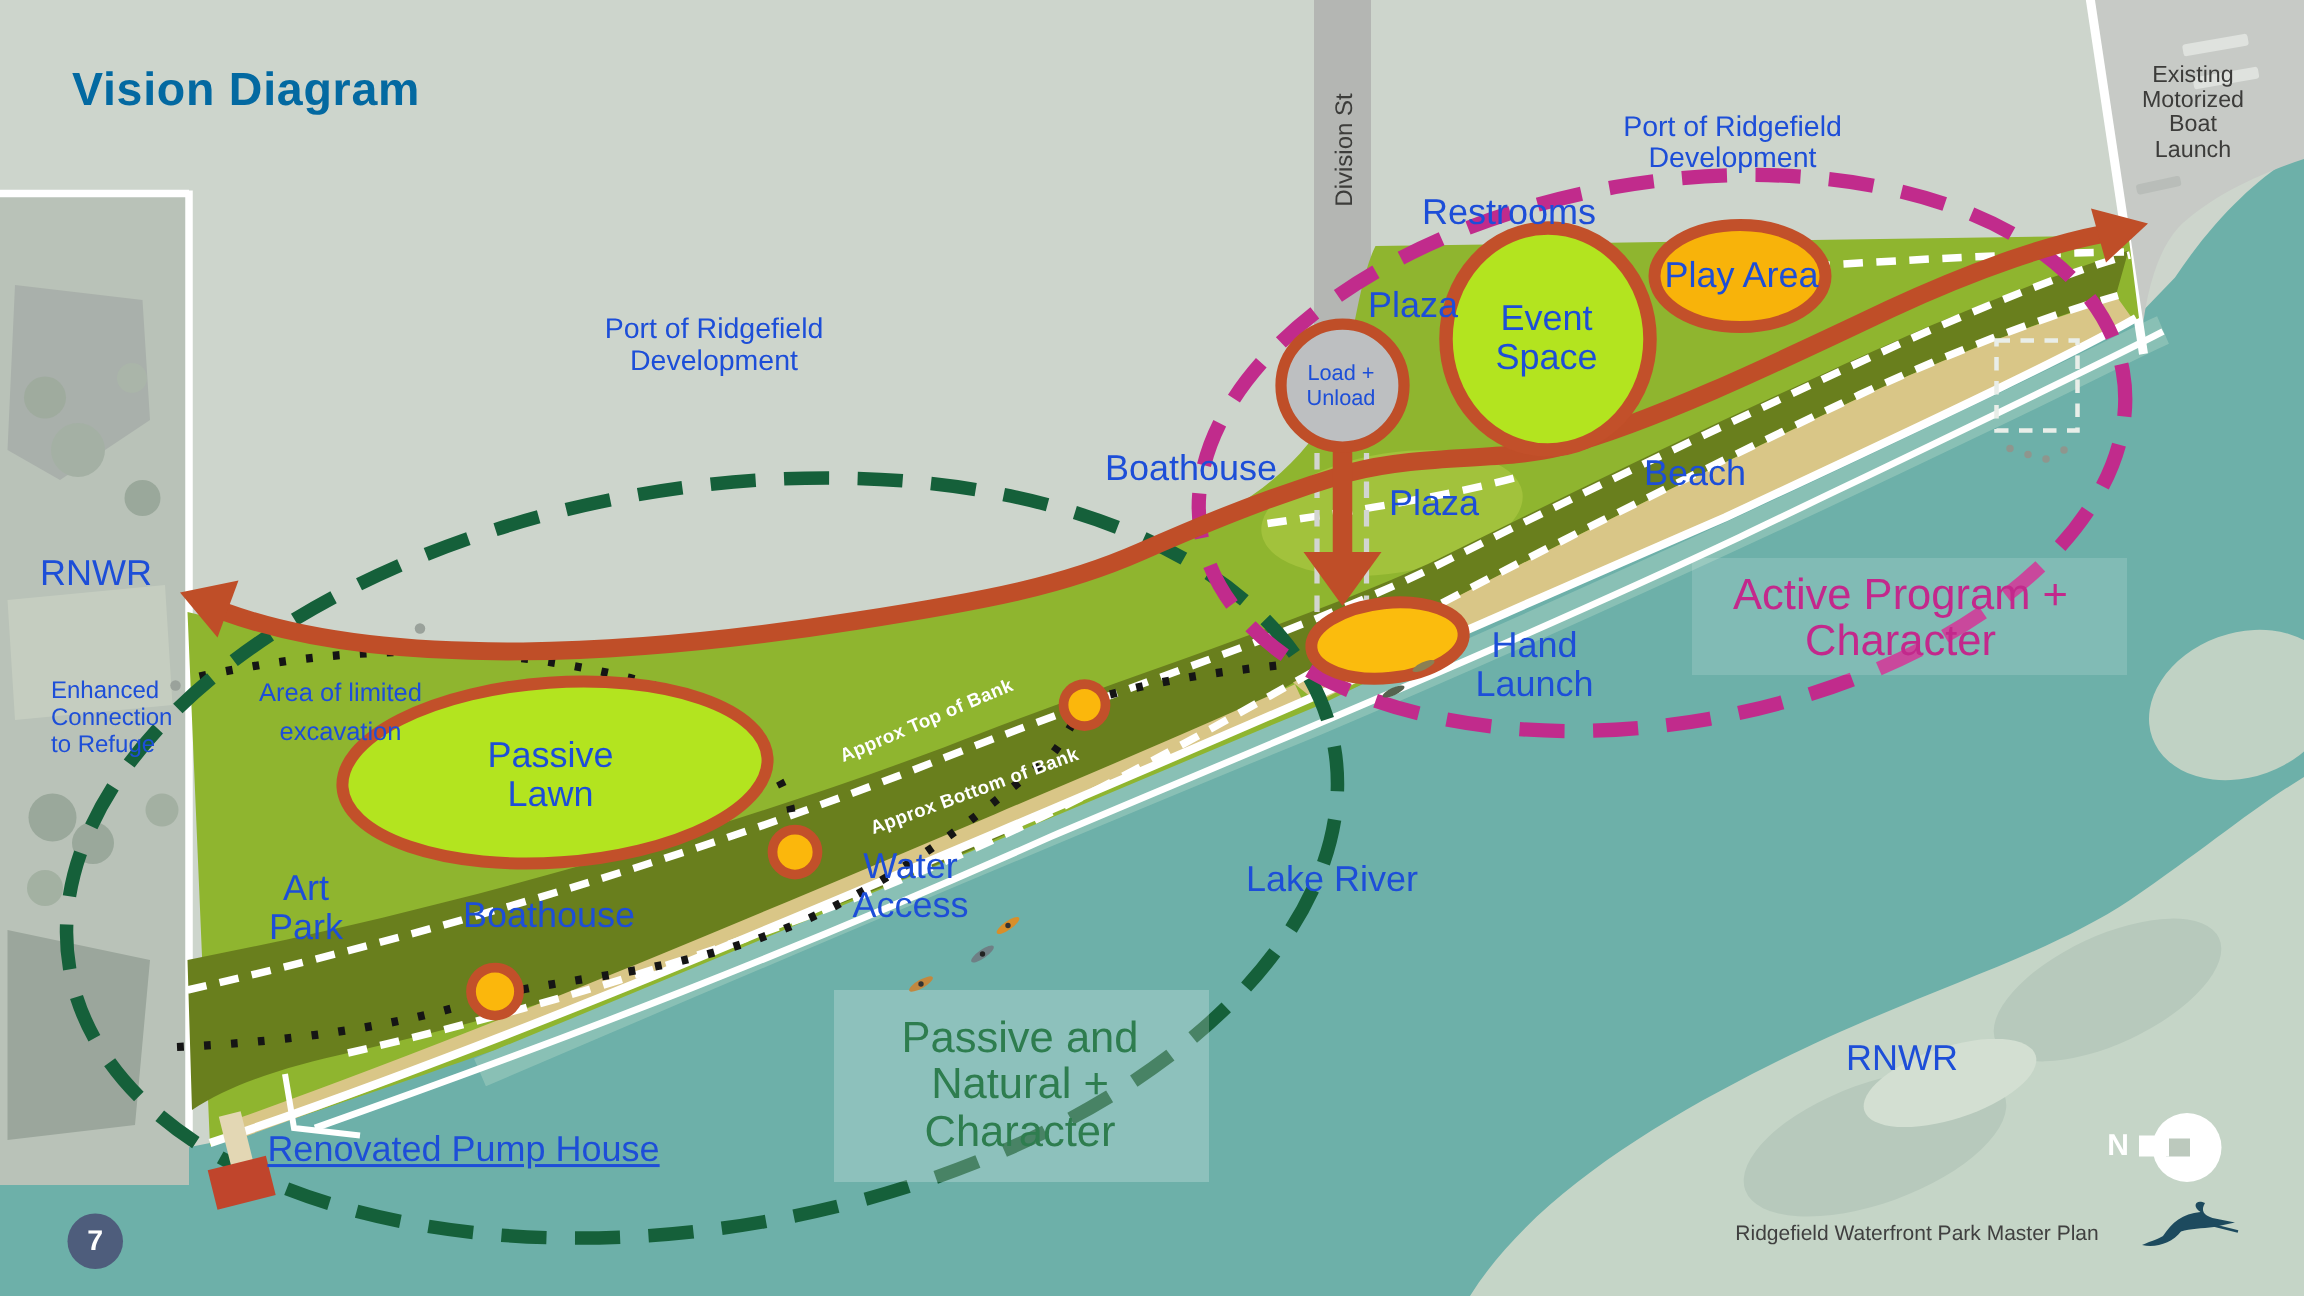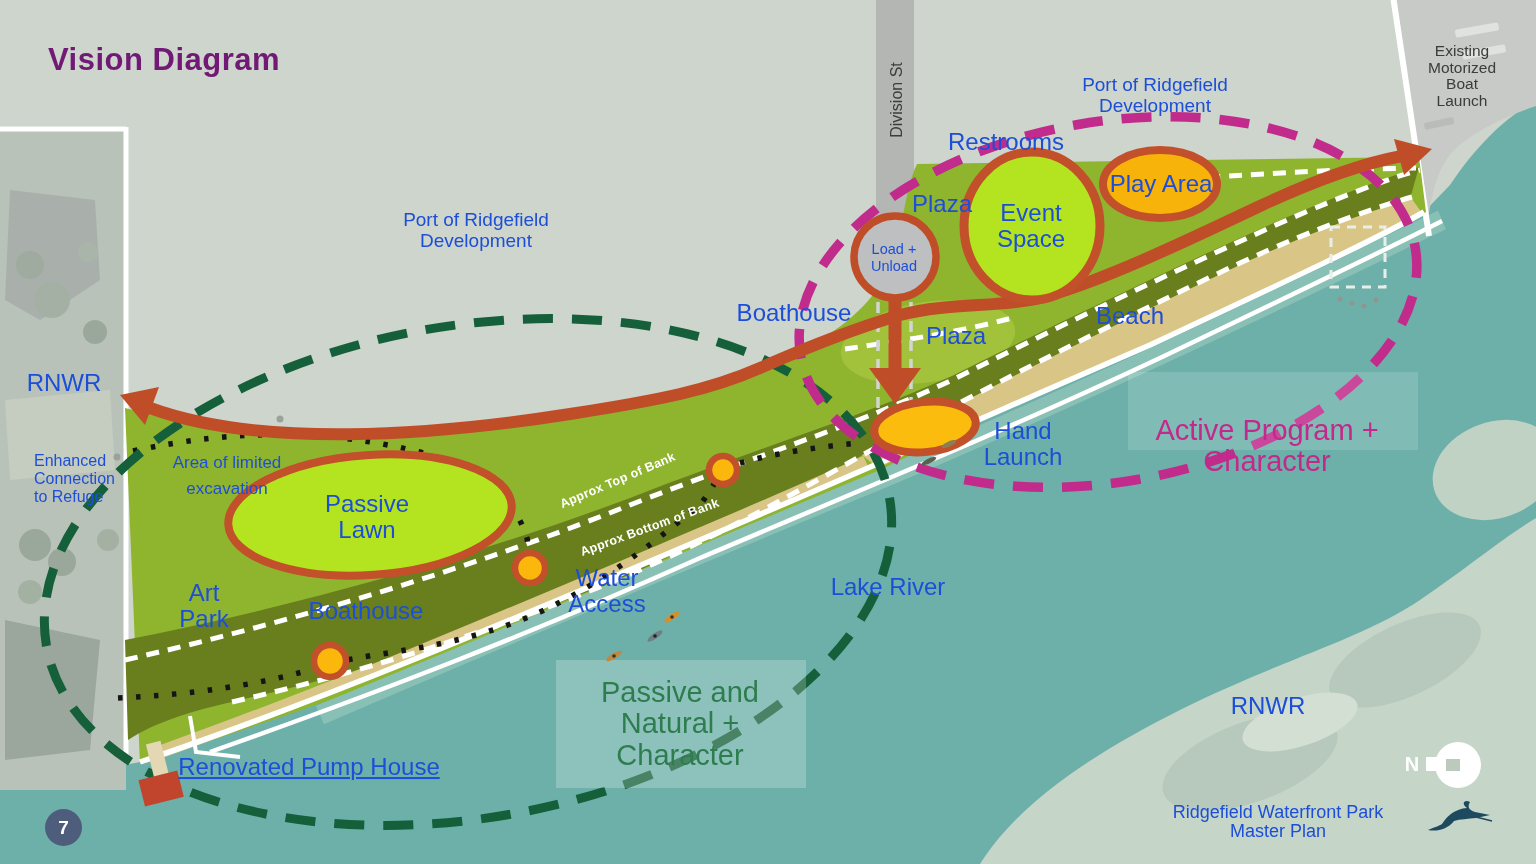--- a/index.html
+++ b/index.html
@@ -10,29 +10,29 @@
        color:#1d4ed8;line-height:1.08;pointer-events:none;}
   .lbl-left{transform:translate(0,-50%);text-align:left;}
   .rot90{transform:translate(-50%,-50%) rotate(-90deg);}
   .s14{font-size:14.5px;line-height:1.15;}
   .s15{font-size:15.5px;}
   .s16{font-size:16px;line-height:1.12;}
   .s17{font-size:17px;line-height:1.5;}
   .s19{font-size:19px;}
   .s24{font-size:24px;}
   .s29{font-size:29px;font-weight:500;}
-  .s31{font-size:31px;font-weight:700;letter-spacing:.5px;color:#701a75;}
-  .magenta{color:#c3288c;margin-top:33px;}
+  .s31{font-size:31px;font-weight:700;letter-spacing:.5px;color:#0369a1;}
+  .magenta{color:#c3288c;}
   .dkgreen{color:#2e7d4f;}
   .muted{color:#3c3c3a;}
   .bank{font-size:12.5px;font-weight:700;color:#ffffff;letter-spacing:.3px;white-space:nowrap;}
   .pagecircle{position:absolute;left:45px;top:809px;width:37px;height:37px;border-radius:50%;
        background:#4e5d7c;color:#fff;font-size:19px;font-weight:700;display:flex;
        align-items:center;justify-content:center;}
-  .footer{font-size:18px;color:#1d4ed8;}
+  .footer{font-size:14px;color:#404040;}
   .nlabel{font-size:20px;font-weight:700;color:#fff;}
 </style>
 </head>
 <body>
 
 <div class="canvas">
 
 <svg width="1536" height="864" viewBox="0 0 1536 864">
 
   <rect x="0" y="0" width="1536" height="864" fill="#cdd5cc"></rect>

